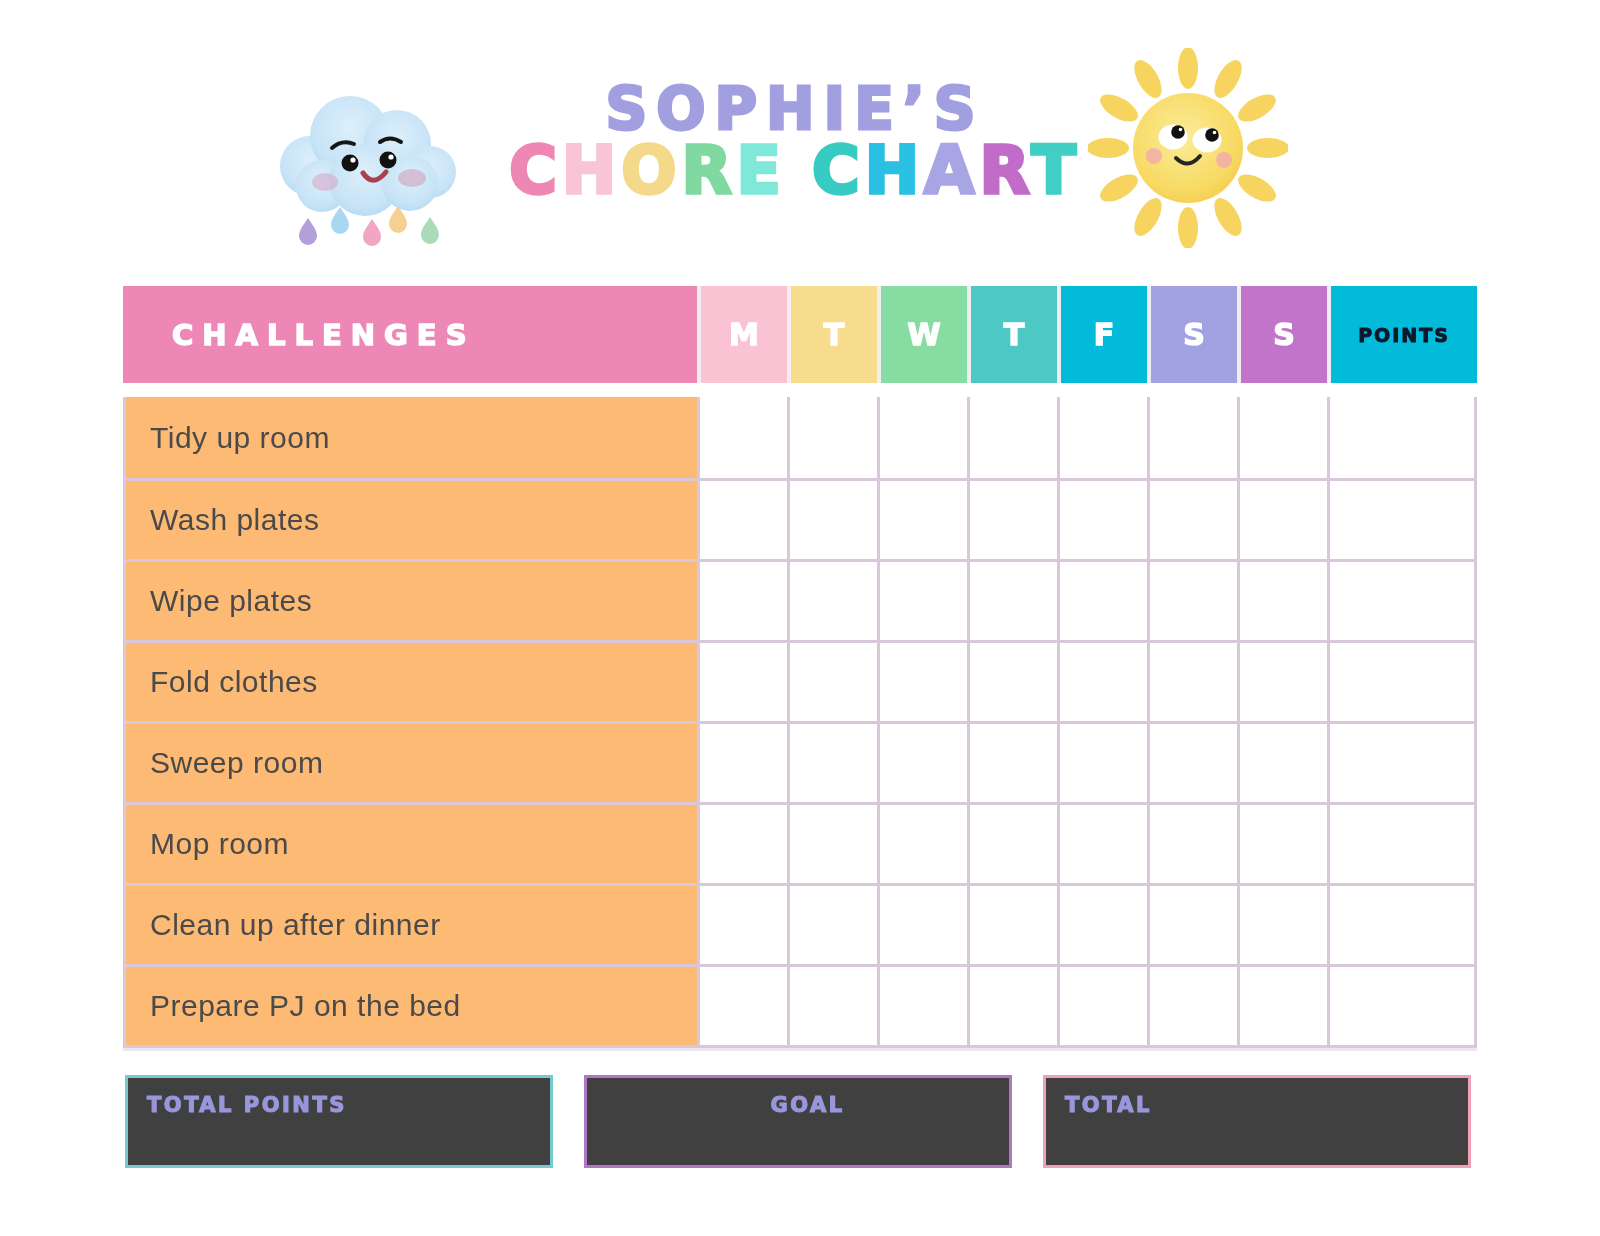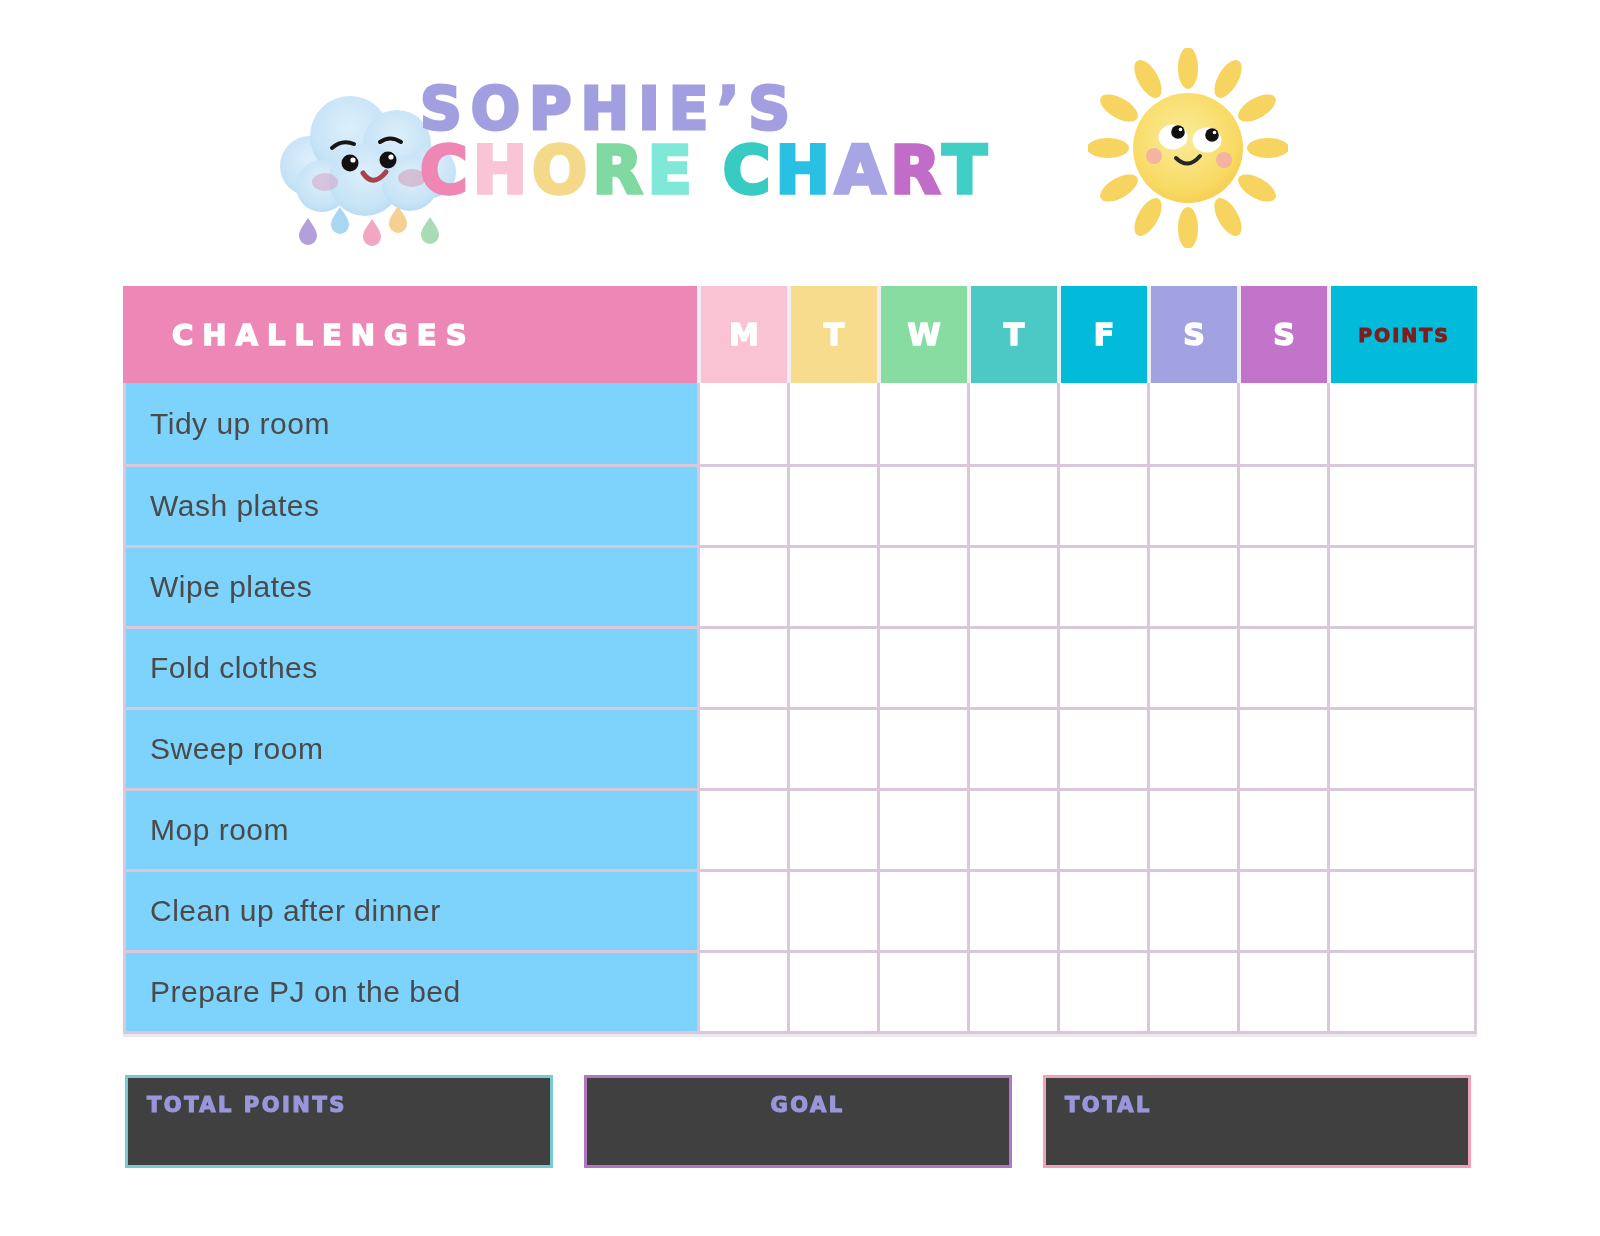--- a/index.html
+++ b/index.html
@@ -10,32 +10,32 @@
   .bubble{
     font-family:"DejaVu Sans",sans-serif;
     font-weight:bold;
     -webkit-text-stroke-width:1.5px;
     paint-order:stroke fill;
   }
   
   .illus{position:absolute;}
   #cloud{left:262px;top:68px;}
   #sun{left:1088px;top:48px;}
-  .titles{position:absolute;left:420px;top:80px;width:750px;text-align:left;line-height:1;}
+  .titles{position:absolute;left:420px;top:80px;width:750px;text-align:center;line-height:1;}
   .title1{font-size:58px;letter-spacing:9px;-webkit-text-stroke-width:3px;}
   .title2{font-size:65px;letter-spacing:5px;margin-top:0;-webkit-text-stroke-width:3.5px;white-space:nowrap;}
   .title2 .word-gap{display:inline-block;width:26px;}
   
   .ctable{position:absolute;left:123px;top:286px;width:1354px;box-shadow:0 3px 0 #ece7ec;}
   .thead{display:grid;grid-template-columns:574px repeat(7,90px) 1fr;height:97px;}
   .hcell{display:flex;align-items:center;justify-content:center;color:#ffffff;box-sizing:border-box;}
   .hc-day,.hc-points{border-left:4px solid #f1eef2;font-size:30px;}
   .hc-challenges{justify-content:flex-start;padding-left:49px;font-size:29px;letter-spacing:9px;}
   .hc-points{font-size:19px;letter-spacing:2px;-webkit-text-stroke-width:1px;}
-  .tbody{border:3px solid var(--grid,#d8c8da);border-top:none;background:#7dd3fc;box-sizing:border-box;}
+  .tbody{border:3px solid var(--grid,#d8c8da);border-top:none;background:#fdba74;box-sizing:border-box;margin-top:14px;}
   .trow{display:grid;grid-template-columns:571px repeat(7,90px) 1fr;height:81px;box-sizing:border-box;}
   .trow + .trow{border-top:3px solid var(--grid,#d8c8da);}
   .chore{display:flex;align-items:center;padding-left:24px;font-size:30px;letter-spacing:0.5px;color:#4a4a4a;}
   .cell{border-left:3px solid var(--grid,#d8c8da);box-sizing:border-box;background:#ffffff;}
   
   .footer{position:absolute;left:125px;top:1075px;display:flex;gap:31px;}
   .fbox{flex:0 0 428px;height:93px;border:3px solid #999;background:#404040;box-sizing:border-box;padding:15px 0 0 19px;}
   .flabel{font-size:21px;letter-spacing:2.5px;-webkit-text-stroke-width:1.2px;}
 </style>
 </head>
@@ -123,21 +123,21 @@
 <div class="ctable">
   <div class="thead" id="thead">
       <div class="hcell bubble hc-challenges" style="background: rgb(236, 135, 182); color: rgb(255, 255, 255);">CHALLENGES</div>
       <div class="hcell bubble hc-day" style="background: rgb(249, 195, 211); color: rgb(255, 255, 255);">M</div>
       <div class="hcell bubble hc-day" style="background: rgb(247, 220, 142); color: rgb(255, 255, 255);">T</div>
       <div class="hcell bubble hc-day" style="background: rgb(135, 220, 162); color: rgb(255, 255, 255);">W</div>
       <div class="hcell bubble hc-day" style="background: rgb(76, 201, 197); color: rgb(255, 255, 255);">T</div>
       <div class="hcell bubble hc-day" style="background: rgb(2, 187, 219); color: rgb(255, 255, 255);">F</div>
       <div class="hcell bubble hc-day" style="background: rgb(162, 162, 227); color: rgb(255, 255, 255);">S</div>
       <div class="hcell bubble hc-day" style="background: rgb(194, 116, 202); color: rgb(255, 255, 255);">S</div>
-      <div class="hcell bubble hc-points" style="background: rgb(2, 187, 219); color: #7f1d1d;">POINTS</div>
+      <div class="hcell bubble hc-points" style="background: rgb(2, 187, 219); color: #0f172a;">POINTS</div>
     </div>
   <div class="tbody" id="tbody">
       <div class="trow">
         <div class="chore">Tidy up room</div>
         <div class="cell"></div>
         <div class="cell"></div>
         <div class="cell"></div>
         <div class="cell"></div>
         <div class="cell"></div>
         <div class="cell"></div>

